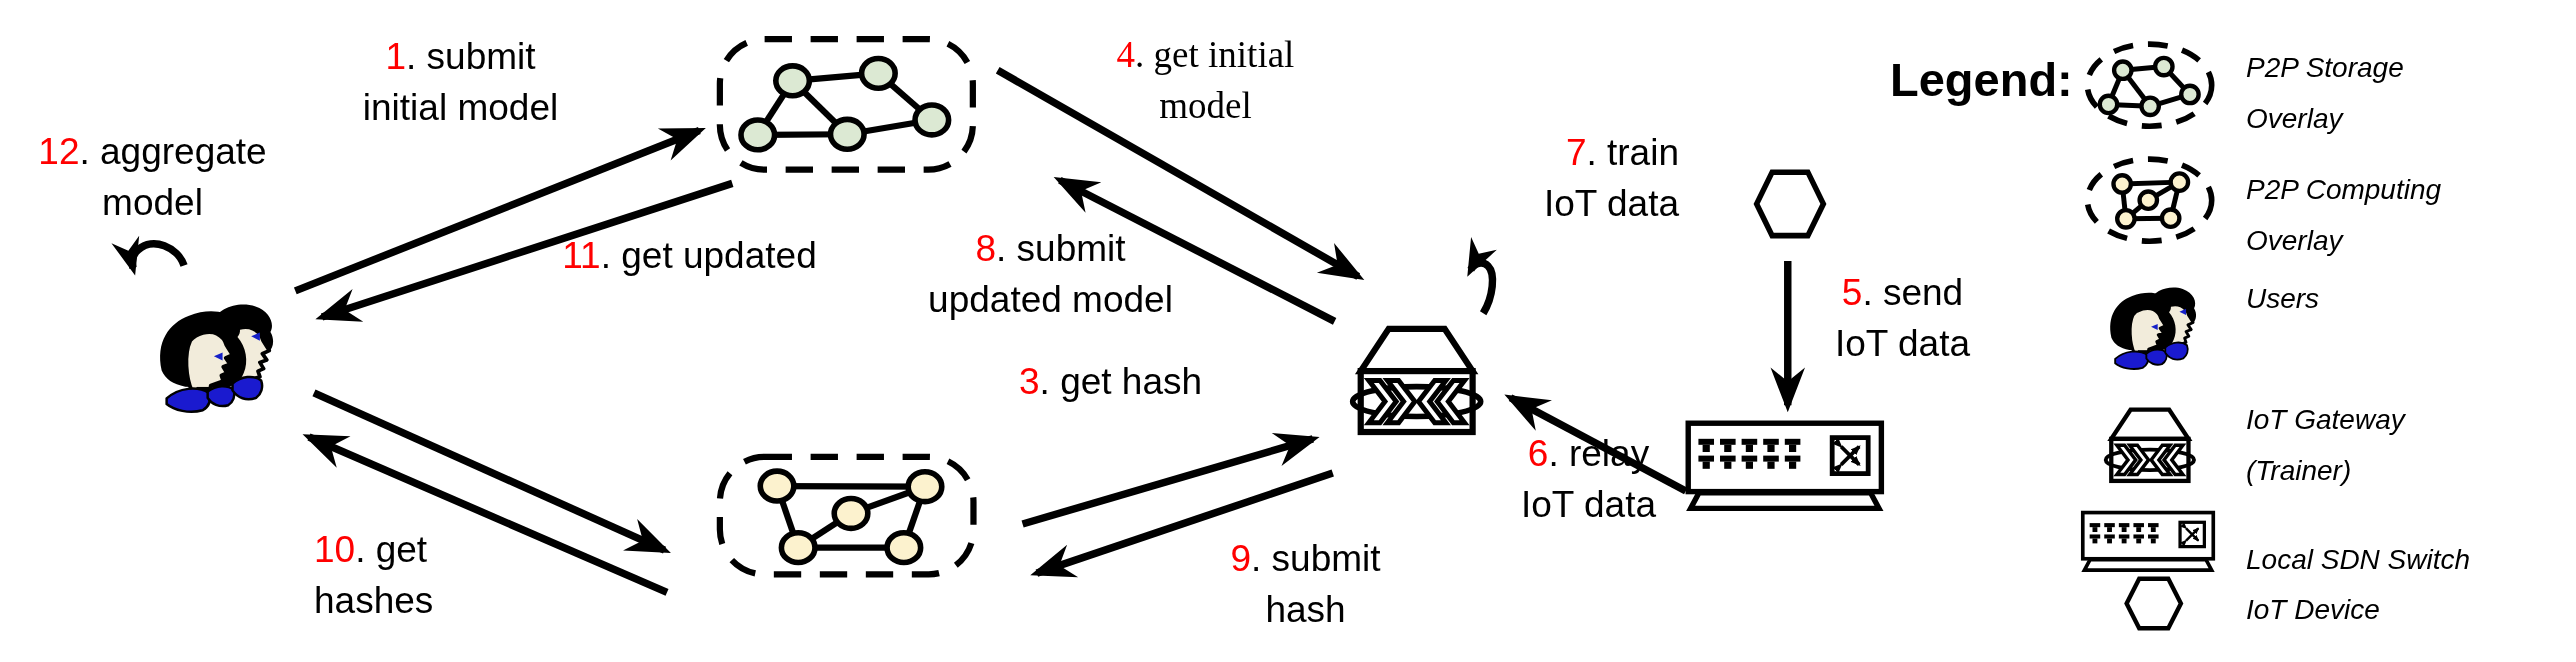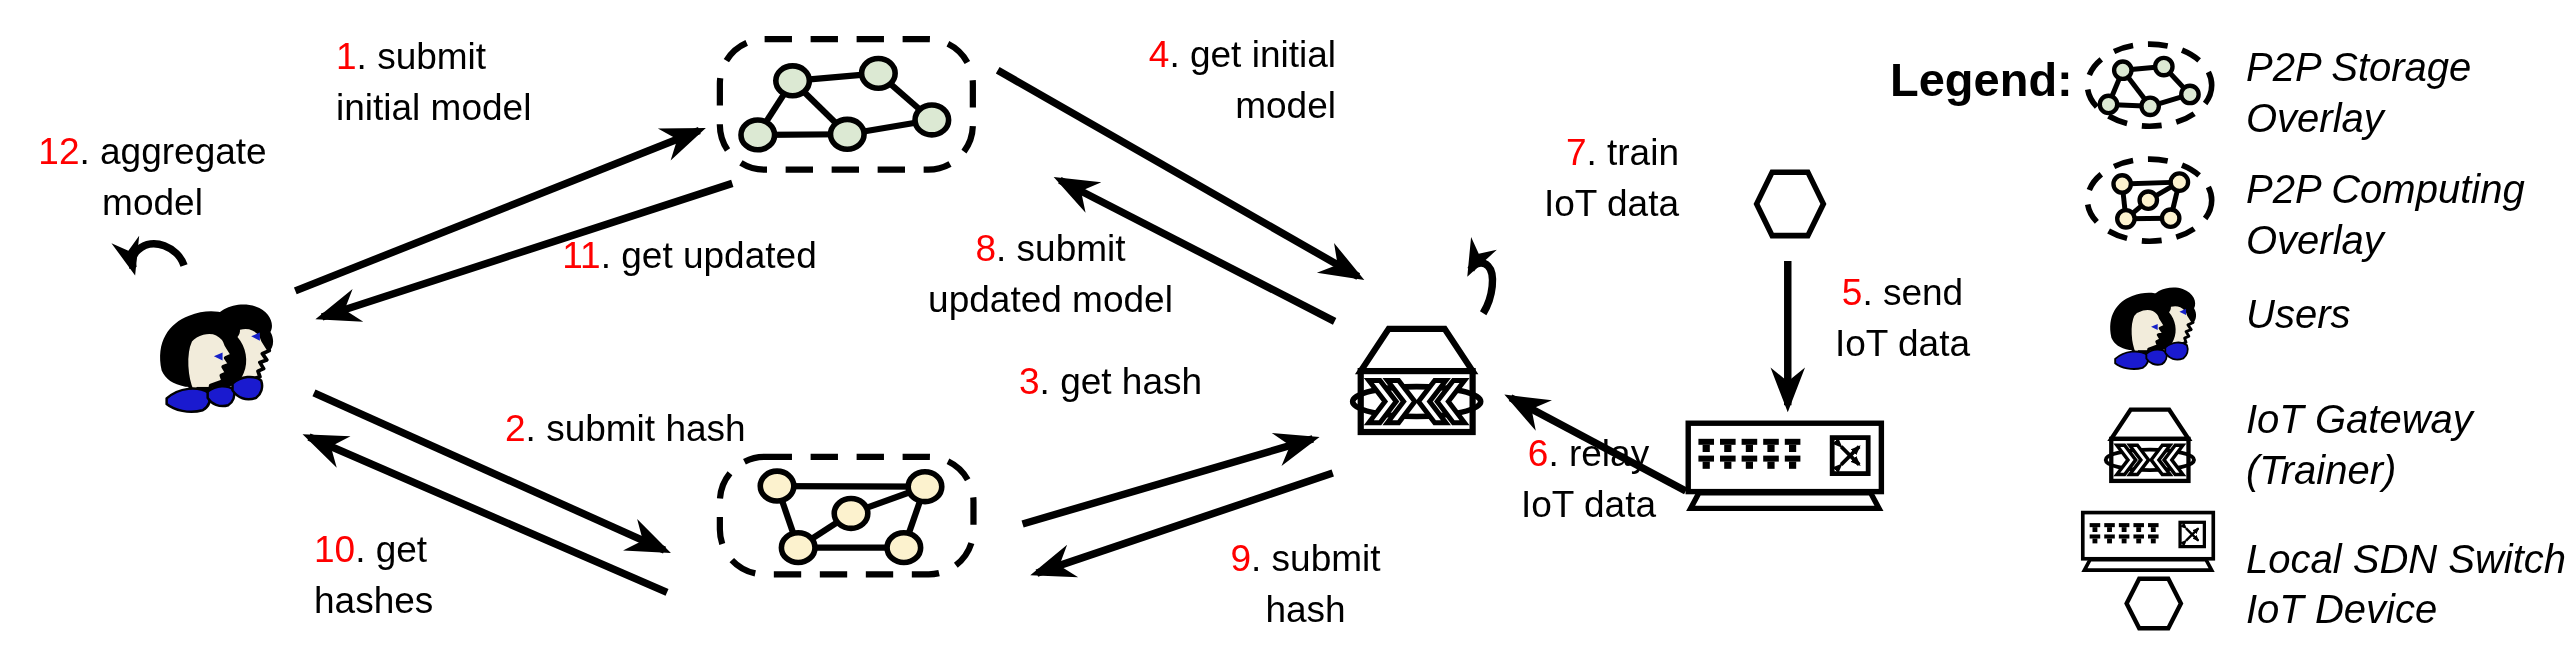--- a/index.html
+++ b/index.html
@@ -1,21 +1,21 @@
 <!DOCTYPE html>
 <html style="font-size:10px"><head>
 <meta charset="utf-8">
 <style>
   html,body{margin:0;padding:0;background:#fff;}
   #canvas{position:relative;width:2576px;height:662px;background:#ffffff;overflow:hidden;
           font-family:"Liberation Sans",sans-serif;color:#000;}
   #figure-svg{position:absolute;left:0;top:0;}
   .lbl{position:absolute;font-size:37px;line-height:51px;white-space:nowrap;color:#000;}
   .lbl .num{color:#FF0000;}
-  .legend-lbl{position:absolute;left:2246px;font-size:40px;line-height:51px;font-style:italic;white-space:nowrap;}
+  .legend-lbl{position:absolute;left:2246px;font-size:28px;line-height:51px;font-style:italic;white-space:nowrap;}
   #legend-title{position:absolute;left:1890px;top:52px;font-size:47px;line-height:56px;
                 font-weight:bold;white-space:nowrap;}
 </style>
 </head>
 <body>
 
 <div id="canvas">
 
   <svg id="figure-svg" width="2576" height="662" viewBox="0 0 4144 1065">
     <defs>
@@ -182,26 +182,26 @@
         <circle cx="3492" cy="351" r="14"></circle>
       </g>
     </g>
 
     <use href="#users" transform="translate(3386,452) scale(0.76)"></use>
     <use href="#gateway" transform="translate(3393,655) scale(0.69)"></use>
     <use href="#switch" transform="translate(3348,822) scale(0.652)"></use>
     <use href="#hexagon" transform="translate(3418,928) scale(0.78)"></use>
   </svg>
 
-  <div class="lbl" style="left:336px;top:31px;width:249px;">
+  <div class="lbl" style="left:336px;top:31px;width:249px;text-align:center;">
     <div><span class="num">1</span><span>. submit</span></div>
     <div>initial model</div>
   </div>
 
-  <div class="lbl" style="left:1075px;top:29px;width:261px;text-align:right;">
+  <div class="lbl" style="left:1075px;top:29px;width:261px;text-align:center;font-family:Liberation Serif, serif;">
     <div><span class="num">4</span><span>. get initial</span></div>
     <div>model</div>
   </div>
 
   <div class="lbl" style="left:25px;top:126px;width:255px;text-align:center;">
     <div><span class="num">12</span><span>. aggregate</span></div>
     <div>model</div>
   </div>
 
   <div class="lbl" style="left:559px;top:230px;width:261px;text-align:center;">
@@ -211,23 +211,20 @@
   <div class="lbl" style="left:895px;top:223px;width:311px;text-align:center;">
     <div><span class="num">8</span><span>. submit</span></div>
     <div>updated model</div>
   </div>
 
   <div class="lbl" style="left:1430px;top:127px;width:249px;text-align:right;">
     <div><span class="num">7</span><span>. train</span></div>
     <div>IoT data</div>
   </div>
 
-  <div class="lbl" style="left:505px;top:403px;">
-    <div><span class="num">2</span><span>. submit hash</span></div>
-  </div>
 
   <div class="lbl" style="left:1019px;top:356px;">
     <div><span class="num">3</span><span>. get hash</span></div>
   </div>
 
   <div class="lbl" style="left:314px;top:524px;">
     <div><span class="num">10</span><span>. get</span></div>
     <div>hashes</div>
   </div>
 
@@ -251,21 +248,21 @@
   <div class="legend-lbl" style="top:42px;">
     <div>P2P Storage</div>
     <div>Overlay</div>
   </div>
 
   <div class="legend-lbl" style="top:164px;">
     <div>P2P Computing</div>
     <div>Overlay</div>
   </div>
 
-  <div class="legend-lbl" style="top:273px;margin-top:16px;">
+  <div class="legend-lbl" style="top:273px;">
     <div>Users</div>
   </div>
 
   <div class="legend-lbl" style="top:394px;">
     <div>IoT Gateway</div>
     <div>(Trainer)</div>
   </div>
 
   <div class="legend-lbl" style="top:510px;margin-top:24px;">
     <div>Local SDN Switch</div>

